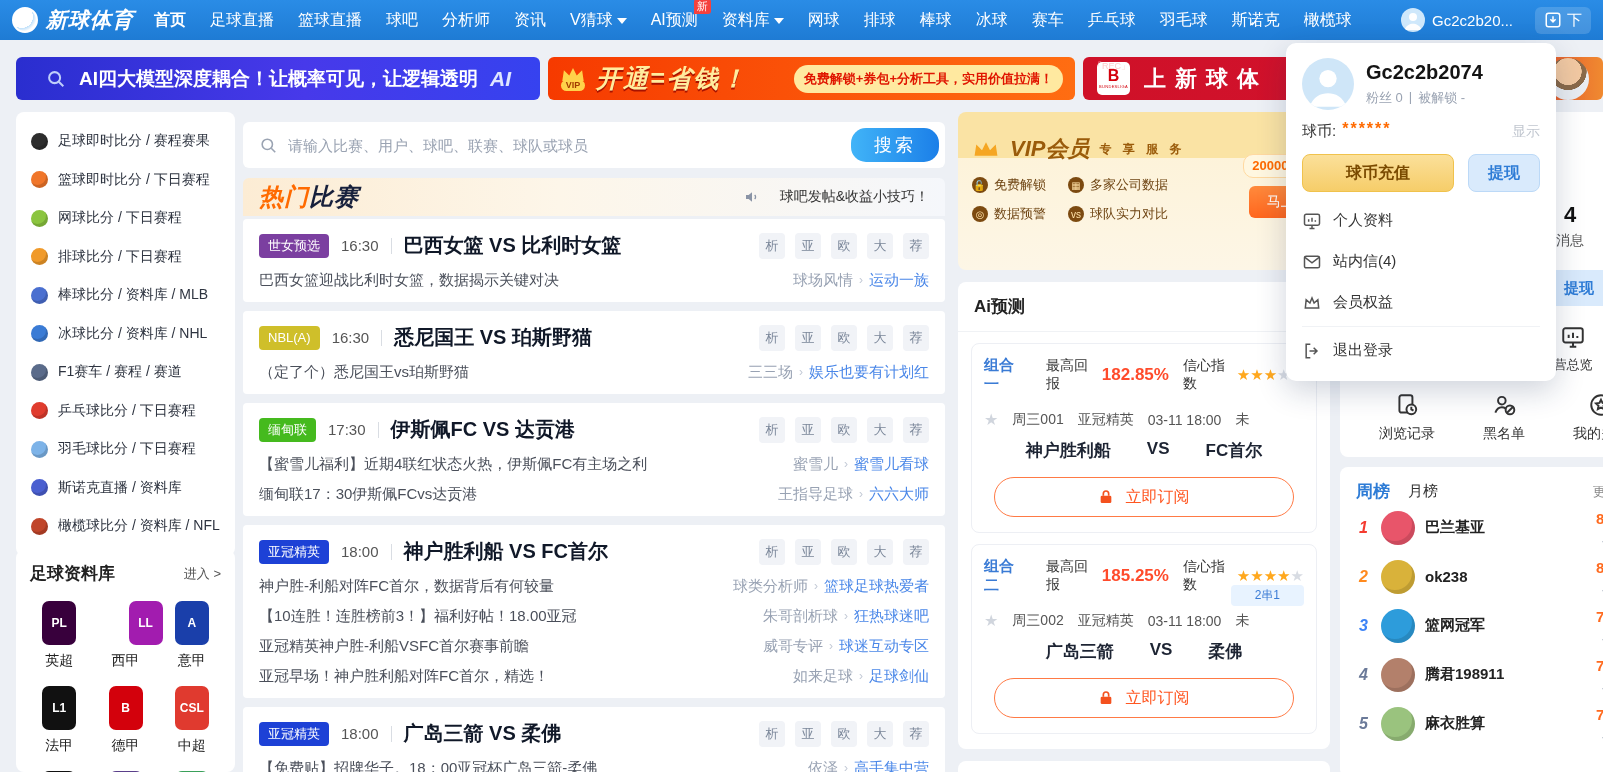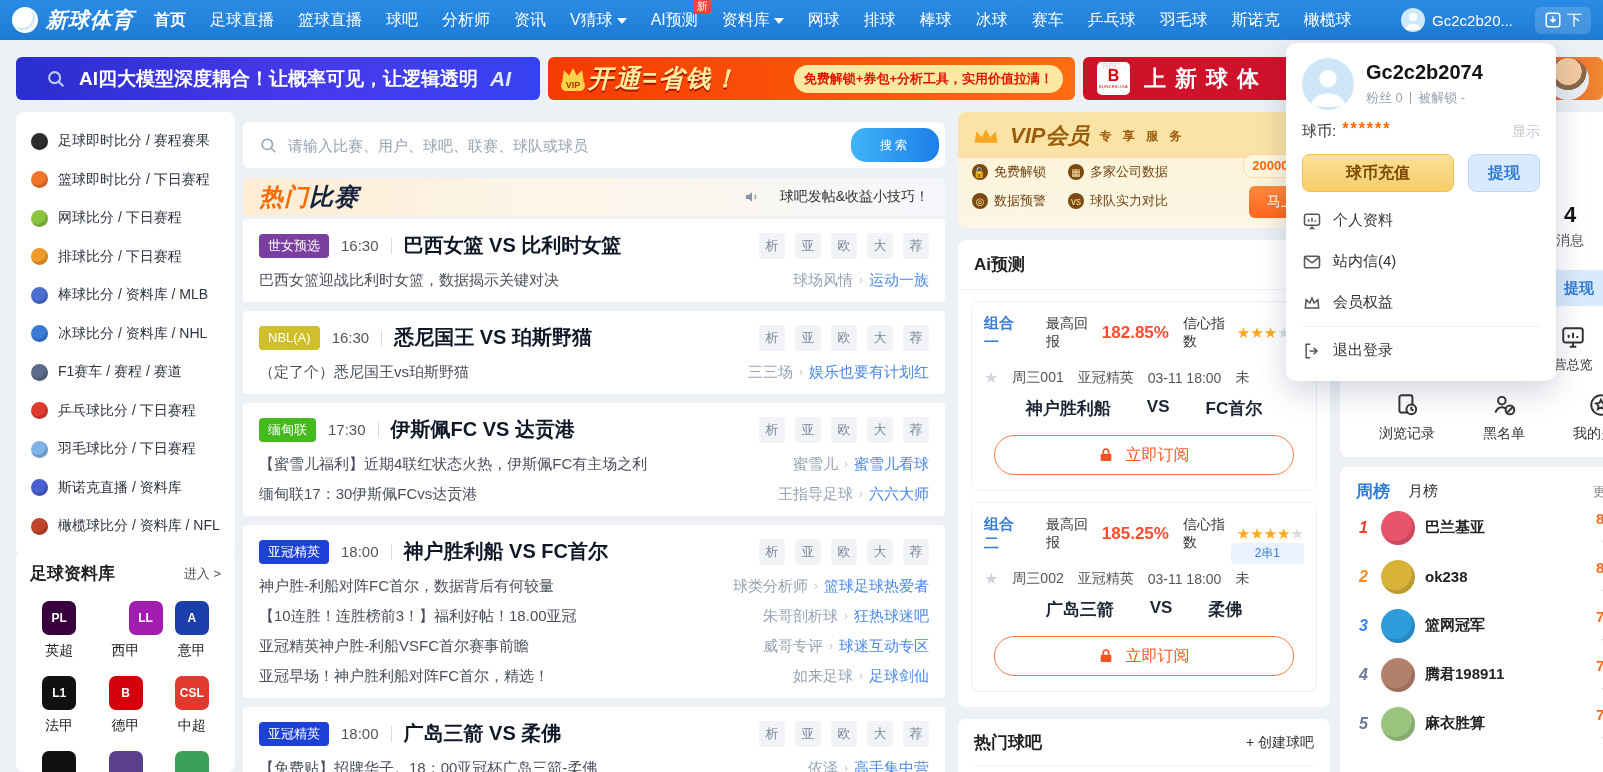--- a/index.html
+++ b/index.html
@@ -23,21 +23,21 @@
   .nav-avatar{width:24px;height:24px;border-radius:50%;background:#cfe8fb;overflow:hidden;flex:none}
   .nav-download{display:flex;align-items:center;gap:5px;margin-left:22px;font-size:15px;background:rgba(255,255,255,.16);padding:4px 9px;border-radius:6px;cursor:pointer;white-space:nowrap}
 
   
   .banners{position:absolute;top:57px;left:16px;display:flex;gap:8px;height:43px;z-index:5}
   .banner{border-radius:6px;display:flex;align-items:center;overflow:hidden;position:relative}
   .b1{width:524px;background:linear-gradient(90deg,#2a2ecf,#4739ea 55%,#3642ef);color:#fff;justify-content:center;gap:12px}
   .b1 .mag{opacity:.9}
   .b1-text{font-size:19px;font-weight:700;white-space:nowrap}
   .b1-logo{font-size:21px;font-weight:900;font-style:italic;color:#dfe6ff}
-  .b2{width:527px;background:linear-gradient(90deg,#f63a00,#ff6d12);color:#fff;padding:4px 12px;gap:2px}
+  .b2{width:527px;background:linear-gradient(90deg,#f63a00,#ff6d12);color:#fff;padding:4px 12px;gap:10px}
   .b2-crown{display:flex;flex-direction:column;align-items:center;line-height:1}
   .b2-viplabel{background:#ffd24a;color:#a33b00;font-size:9px;font-weight:800;border-radius:6px;padding:1px 5px;margin-top:-2px}
   .b2-headline{font-size:25px;font-weight:900;font-style:italic;letter-spacing:2px;color:#ffec9e;text-shadow:0 2px 0 #a81200;white-space:nowrap}
   .b2-pill{margin-left:auto;background:#ffe9a0;color:#e01600;font-weight:700;font-size:13px;padding:5px 10px;border-radius:14px;white-space:nowrap}
   .b3{width:520px;background:linear-gradient(90deg,#cf1128,#d2122e 72%,#f08a30);color:#fff;padding:0 14px;gap:14px}
   .b3-rec{position:absolute;top:3px;left:10px;font-size:9px;color:#ffc9c9}
   .b3-logo{width:33px;height:33px;background:#fff;border-radius:5px;display:flex;flex-direction:column;align-items:center;justify-content:center;color:#d3010c;flex:none}
   .b3-logo b{font-size:16px;font-weight:900;line-height:1}
   .b3-logo i{font-size:4px;font-style:normal;letter-spacing:.3px}
   .b3-text{font-size:22px;font-weight:800;letter-spacing:9px;white-space:nowrap}
@@ -46,29 +46,29 @@
   
   .sidebar{position:absolute;left:16px;top:112px;width:219px;padding:10px 0}
   .side-item{display:flex;align-items:center;gap:10px;padding:0 15px;height:38.5px;font-size:14px;color:#2e3440;cursor:pointer;white-space:nowrap}
   .side-dot{width:17px;height:17px;border-radius:50%;flex:none;box-shadow:inset -2px -3px 0 rgba(0,0,0,.15)}
 
   .db{position:absolute;left:16px;top:550px;width:219px;height:222px;padding:12px 14px;overflow:hidden}
   .db-head{display:flex;justify-content:space-between;align-items:center}
   .db-title{font-size:17px;font-weight:800}
   .db-enter{font-size:13px;color:#555;cursor:pointer}
   .db-grid{display:grid;grid-template-columns:repeat(3,1fr);row-gap:16px;margin-top:16px;text-align:center}
-  .lg-icon{width:34px;height:34px;border-radius:7px;margin:0 auto;display:flex;align-items:center;justify-content:center;color:#fff;font-weight:800;font-size:12px}
+  .lg-icon{width:34px;height:44px;border-radius:7px;margin:0 auto;display:flex;align-items:center;justify-content:center;color:#fff;font-weight:800;font-size:12px}
   .lg-name{margin-top:7px;font-size:14px;color:#222}
 
   
   .middle{position:absolute;left:243px;top:112px;width:702px}
   .search{height:46px;display:flex;align-items:center;padding:0 6px 0 16px;gap:10px;border-radius:6px;margin-top:10px}
   .search input{flex:1;border:0;outline:0;font-size:15px;color:#333;background:transparent}
   .search input::placeholder{color:#9aa3b2}
-  .search-btn{width:88px;height:34px;border:0;border-radius:15px;background:linear-gradient(90deg,#41b4f8,#1b7fe8);color:#fff;font-size:12px;letter-spacing:3px;cursor:pointer}
+  .search-btn{width:88px;height:34px;border:0;border-radius:15px;background:linear-gradient(90deg,#41b4f8,#1b7fe8);color:#fff;font-size:18px;letter-spacing:3px;cursor:pointer}
   .hot-header{height:38px;margin-top:10px;border-radius:6px 6px 0 0;background:linear-gradient(90deg,#fcecd4,#fdf6e9 45%,#f5f7fb);display:flex;align-items:center;padding:0 16px}
   .hot-title{font-size:24px;font-weight:900;font-style:italic;letter-spacing:1px}
   .hot-title .acc{color:#ff6a00}
   .hot-title .rest{color:#17203c}
   .hot-notice{margin-left:auto;display:flex;gap:20px;align-items:center;font-size:14px;color:#333;cursor:pointer}
   .match{border-radius:4px;margin-top:3px;margin-bottom:9px;padding:13px 16px}
   .m-head{display:flex;align-items:center;gap:12px}
   .m-badge{height:24px;padding:0 9px;border-radius:4px;color:#fff;font-size:13px;display:flex;align-items:center;white-space:nowrap}
   .m-time{font-size:15px;color:#555}
   .m-sep{width:1px;height:16px;background:#d9dde3}
@@ -76,21 +76,21 @@
   .m-tags{margin-left:auto;display:flex;gap:10px}
   .m-tag{width:26px;height:26px;border-radius:4px;background:#f1f3f7;color:#7a8699;font-size:13px;display:flex;align-items:center;justify-content:center;cursor:pointer}
   .m-line{display:flex;justify-content:space-between;margin-top:12px;font-size:15px;line-height:1.2}
   .m-text{color:#4a4f5a;cursor:pointer;white-space:nowrap;overflow:hidden}
   .m-src{color:#98a2b3;display:flex;gap:6px;align-items:center;white-space:nowrap}
   .m-arrow{color:#c3cad6;font-size:12px}
   .m-link{color:#4a87e8;cursor:pointer}
 
   
   .rightcol{position:absolute;left:958px;top:112px;width:372px}
-  .vip{height:116px;border-radius:8px;background:linear-gradient(180deg,#fae3a4 0,#fae3a4 46px,#fdf3da 46px,#fdf6e6 100%);position:relative;padding:9px 14px;overflow:hidden}
+  .vip{height:158px;border-radius:8px;background:linear-gradient(180deg,#fae3a4 0,#fae3a4 46px,#fdf3da 46px,#fdf6e6 100%);position:relative;padding:22px 14px;overflow:hidden}
   .vip-head{display:flex;align-items:center;gap:10px}
   .vip-title{font-size:22px;font-weight:900;font-style:italic;color:#9a5b0a}
   .vip-sub{font-size:12px;color:#9a5b0a;letter-spacing:4px;font-weight:700}
   .vip-grid{margin-top:12px;display:grid;grid-template-columns:96px 150px;row-gap:11px}
   .vip-feat{display:flex;align-items:center;gap:6px;font-size:13px;color:#6e4412;white-space:nowrap}
   .vip-ico{width:16px;height:16px;border-radius:50%;background:#7c4a10;color:#ffe2a8;font-size:10px;display:flex;align-items:center;justify-content:center;flex:none}
   .vip-right{position:absolute;right:12px;top:42px;text-align:center}
   .vip-promo{color:#ff6a00;font-size:13px;font-weight:700;background:#fff7e0;border:1px solid #ffd9a0;border-radius:10px;padding:2px 8px;white-space:nowrap}
   .vip-cta{margin-top:8px;background:linear-gradient(180deg,#ff8a3c,#ff661e);color:#fff;font-size:14px;padding:7px 18px;border-radius:6px;border:0;cursor:pointer;white-space:nowrap}
   .ai{margin-top:12px;border-radius:8px;padding-bottom:4px}

